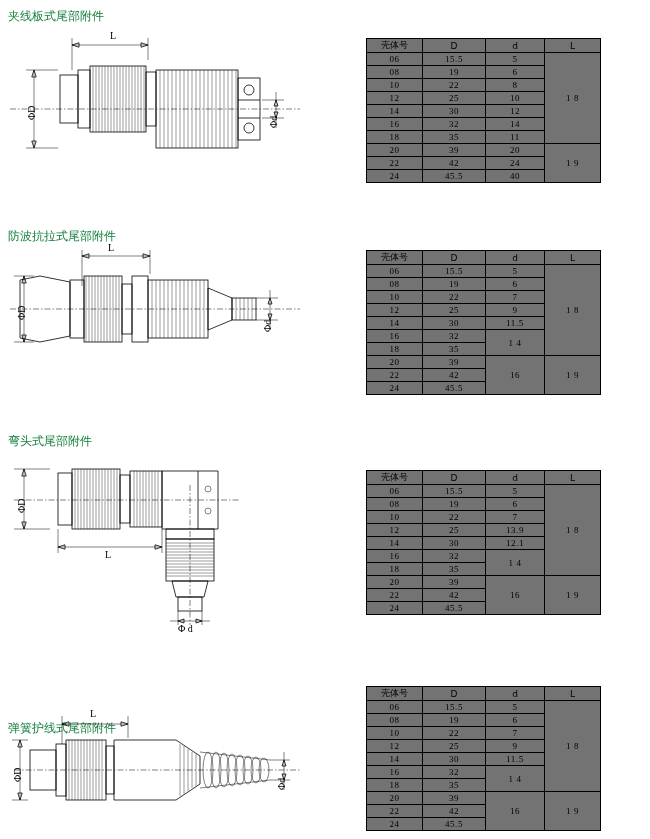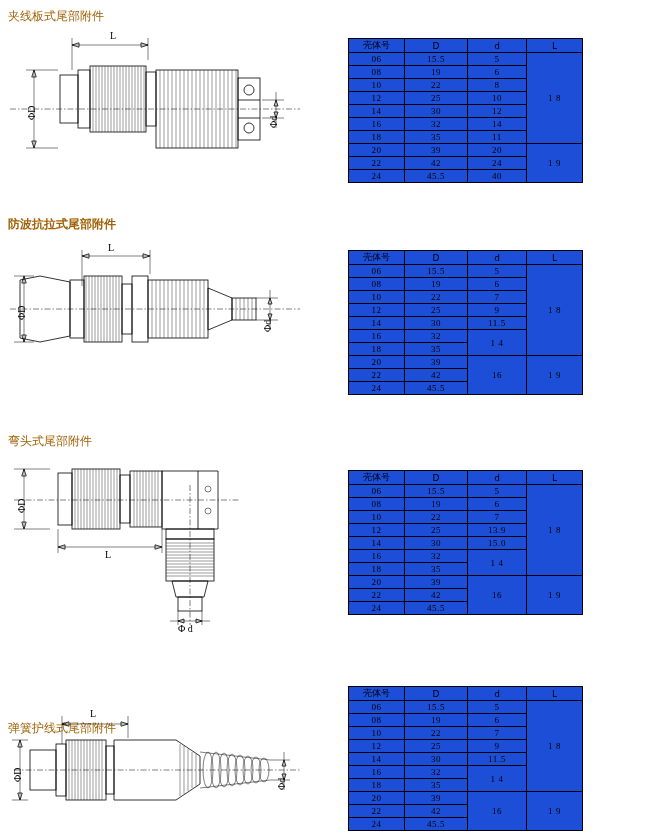--- a/index.html
+++ b/index.html
@@ -18,30 +18,31 @@
   .section {
     position: absolute;
     left: 0;
     width: 650px;
   }
   .sec-title {
     position: absolute;
     left: 8px;
     font-size: 12px;
     font-family: "DejaVu Sans", sans-serif;
-    color: #a16207;
+    color: #15803d;
     white-space: nowrap;
   }
   
   table.spec {
     position: absolute;
     border-collapse: collapse;
     font-family: "Liberation Serif", serif;
     font-size: 9px;
-    background: #1d4ed8;
+    background: #737373;
+    margin-left: 18px;
   }
   table.spec td, table.spec th {
     border: 1px solid #000;
     text-align: center;
     vertical-align: middle;
     padding: 0;
     height: 12px;
     font-weight: normal;
   }
   table.spec th {
@@ -229,21 +230,21 @@
         <tr>
           <td class="c1 num">24</td>
           <td class="c2 num">45.5</td>
           <td class="c3 num">40</td>
         </tr>
       </tbody>
   </table>
 </div>
 
 <div class="section" style="top:208px; height:215px;">
-  <div class="sec-title" style="top:8px;font-weight:bold;">防波抗拉式尾部附件</div>
+  <div class="sec-title" style="top:20px;">防波抗拉式尾部附件</div>
 
   <div class="draw">
     <svg width="330" height="195" viewBox="0 0 330 195">
 
       <line class="ln-thin" x1="82" y1="42" x2="82" y2="78"></line>
       <line class="ln-thin" x1="150" y1="42" x2="150" y2="66"></line>
       <line class="ln-thin" x1="82" y1="48" x2="150" y2="48"></line>
       <path class="ln" d="M82 48 l7 -2.2 v4.4 z" fill="#000"></path>
       <path class="ln" d="M150 48 l-7 -2.2 v4.4 z" fill="#000"></path>
 
@@ -493,21 +494,21 @@
           <td class="c3 num">7</td>
         </tr>
         <tr>
           <td class="c1 num">12</td>
           <td class="c2 num">25</td>
           <td class="c3 num">13.9</td>
         </tr>
         <tr>
           <td class="c1 num">14</td>
           <td class="c2 num">30</td>
-          <td class="c3 num">15.0</td>
+          <td class="c3 num">12.1</td>
         </tr>
         <tr>
           <td class="c1 num">16</td>
           <td class="c2 num">32</td>
           <td class="c3 num" rowspan="2">1 4</td>
         </tr>
         <tr>
           <td class="c1 num">18</td>
           <td class="c2 num">35</td>
         </tr>

